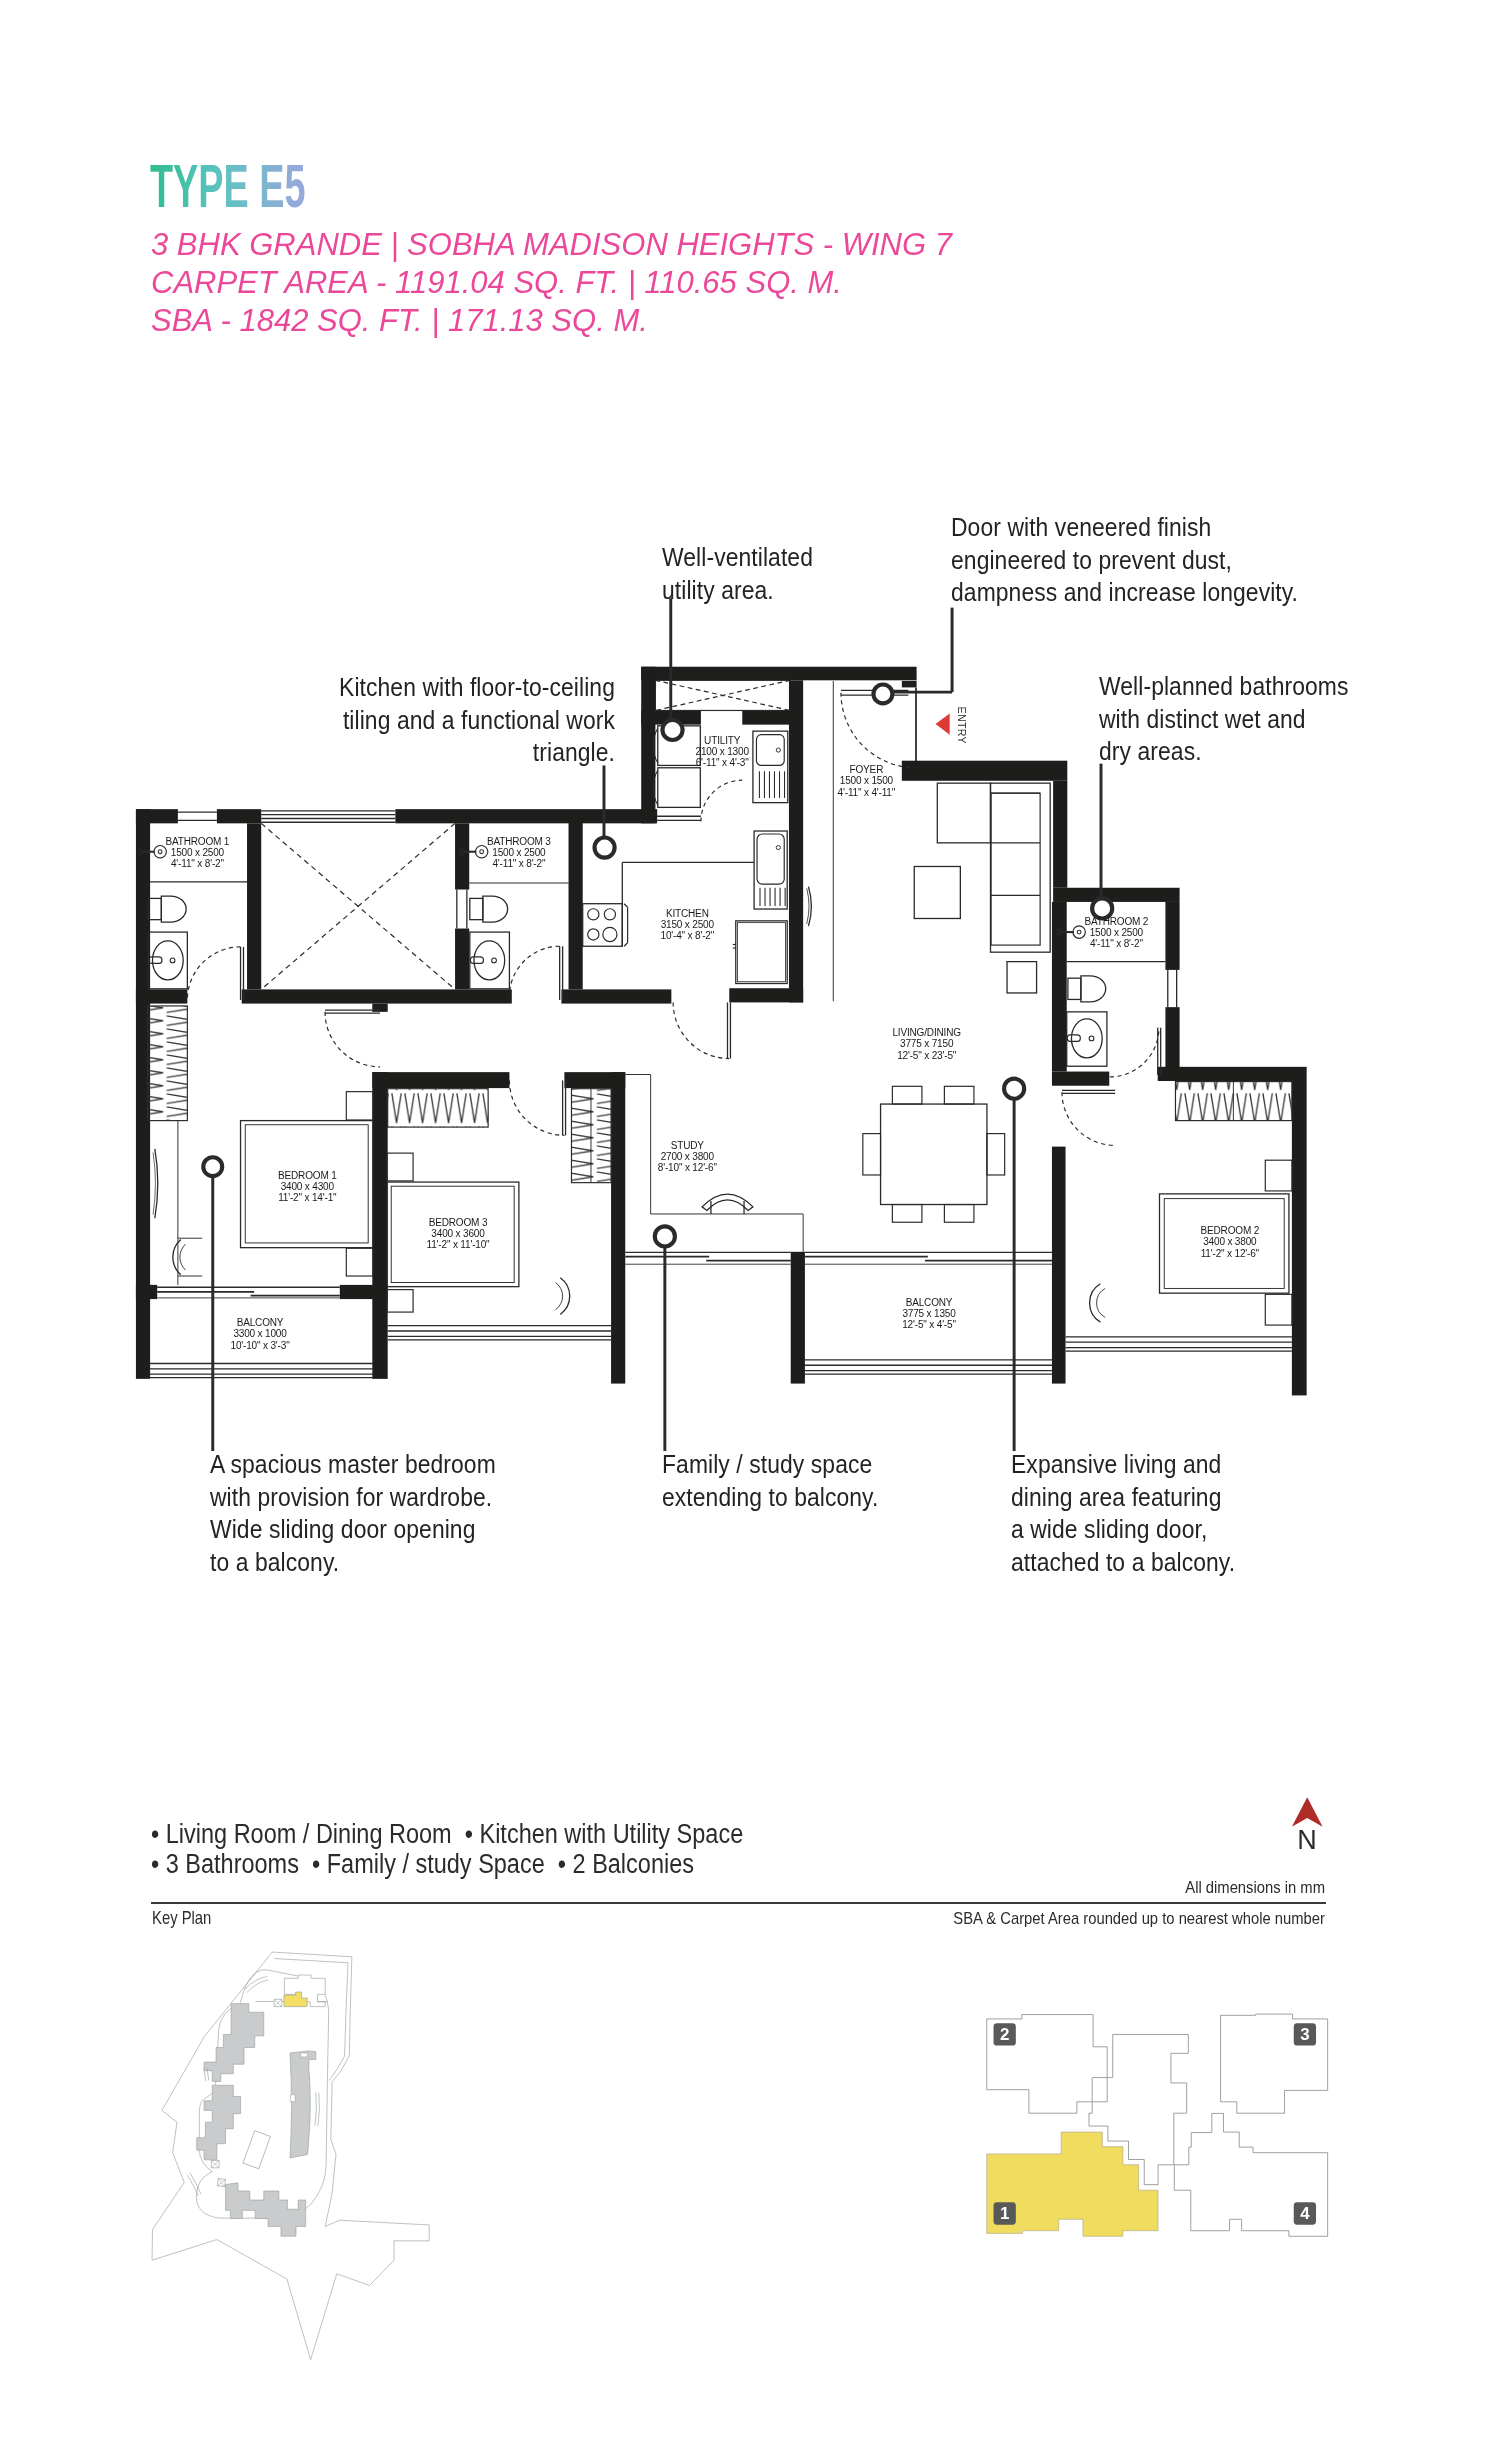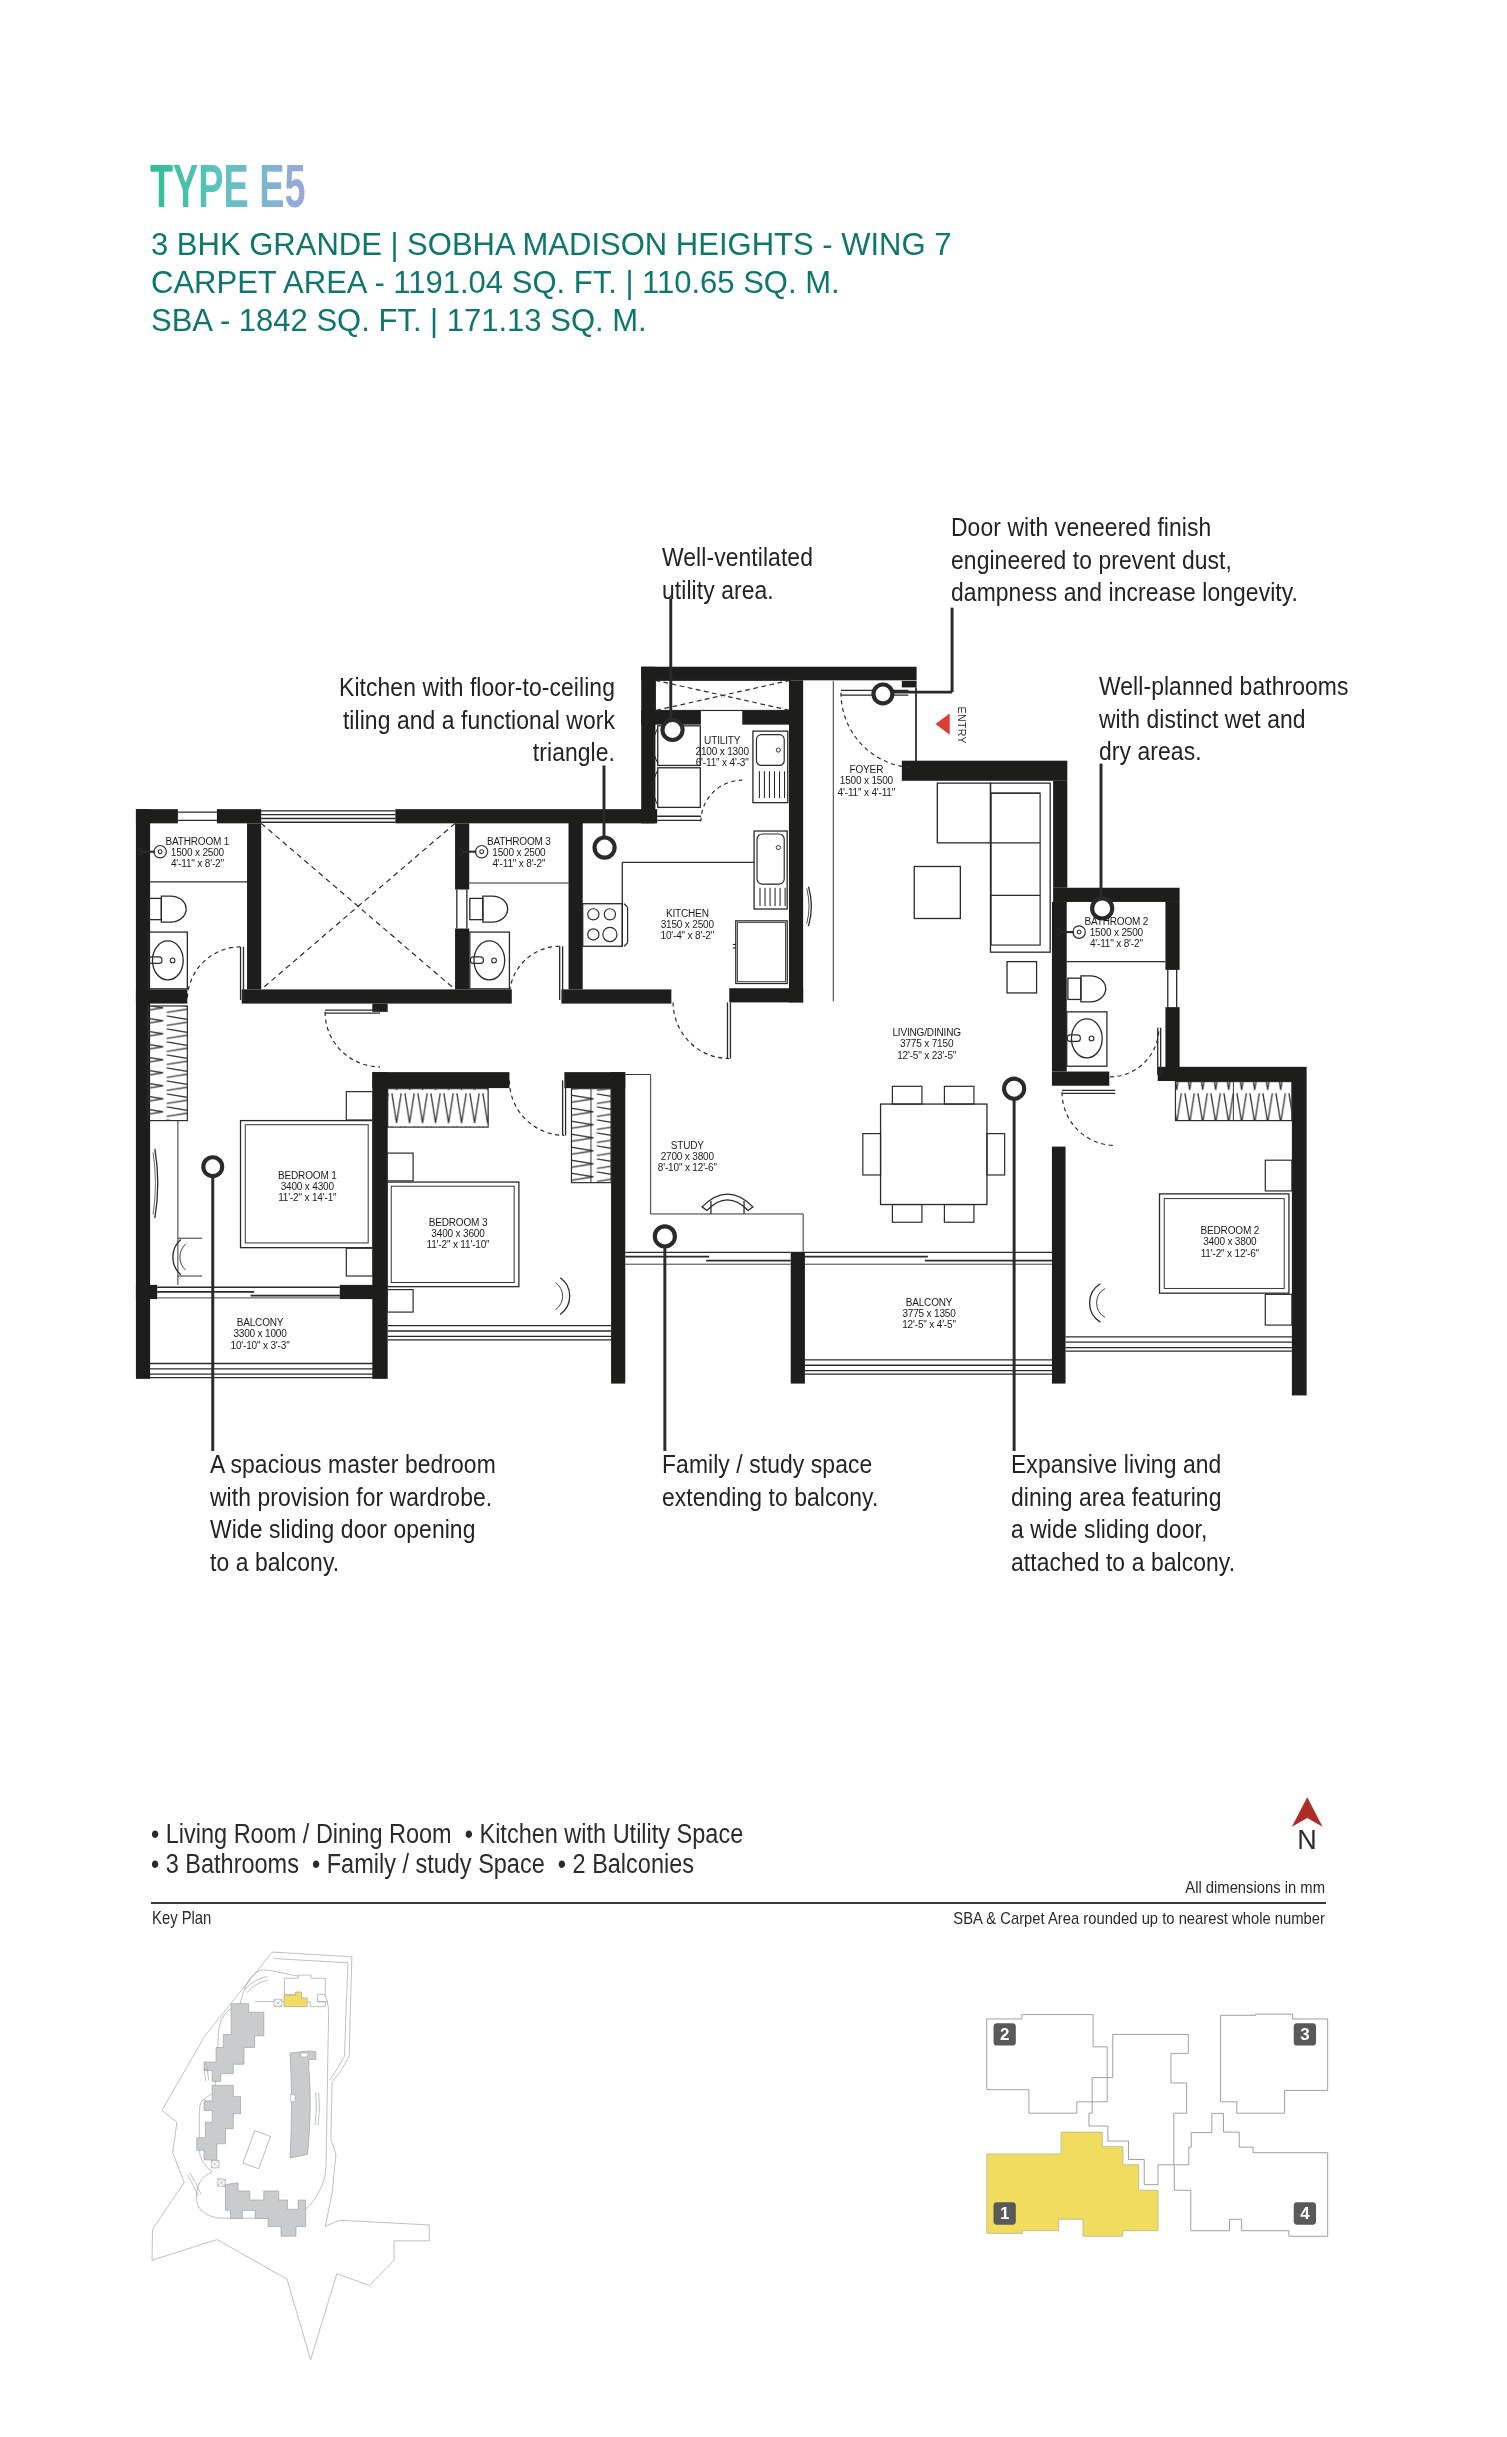--- a/index.html
+++ b/index.html
@@ -6,21 +6,21 @@
   body{width:1507px;height:2438px;background:#ffffff;font-family:"Liberation Sans",sans-serif;position:relative;overflow:hidden;}
   .abs{position:absolute;}
   .callout{font-size:26px;line-height:32.5px;color:#232323;letter-spacing:0.1px;transform:scaleX(0.88);transform-origin:0 0;}
   svg text{font-family:"Liberation Sans",sans-serif;}
 </style>
 </head>
 <body>
 
 <div class="abs" style="left:150px;top:151px;font-size:61px;font-weight:bold;letter-spacing:0px;transform:scaleX(0.62);transform-origin:left top;background:linear-gradient(90deg,#2fbd92 0%,#5ec3c0 45%,#9aa7dd 100%);-webkit-background-clip:text;background-clip:text;color:transparent;">TYPE&nbsp;E5</div>
 
-<div class="abs" style="left:151px;top:226px;font-size:31px;line-height:38px;color:#0f766e;">3 BHK GRANDE | SOBHA MADISON HEIGHTS - WING 7<br>CARPET AREA - 1191.04 SQ. FT. | 110.65 SQ. M.<br>SBA - 1842 SQ. FT. | 171.13 SQ. M.</div>
+<div class="abs" style="left:151px;top:226px;font-size:31px;line-height:38px;color:#ec4899;font-style:italic;">3 BHK GRANDE | SOBHA MADISON HEIGHTS - WING 7<br>CARPET AREA - 1191.04 SQ. FT. | 110.65 SQ. M.<br>SBA - 1842 SQ. FT. | 171.13 SQ. M.</div>
 
 <div class="abs callout" style="left:662px;top:541px;">Well-ventilated<br>utility area.</div>
 
 <div class="abs callout" style="left:951px;top:511px;">Door with veneered finish<br>engineered to prevent dust,<br>dampness and increase longevity.</div>
 
 <div class="abs callout" style="left:1099px;top:670px;">Well-planned bathrooms<br>with distinct wet and<br>dry areas.</div>
 
 <div class="abs callout" style="left:260px;top:671px;width:355px;text-align:right;white-space:nowrap;transform-origin:100% 0;">Kitchen with floor-to-ceiling<br>tiling and a functional work<br>triangle.</div>
 
 <div class="abs callout" style="left:210px;top:1448px;">A spacious master bedroom<br>with provision for wardrobe.<br>Wide sliding door opening<br>to a balcony.</div>

